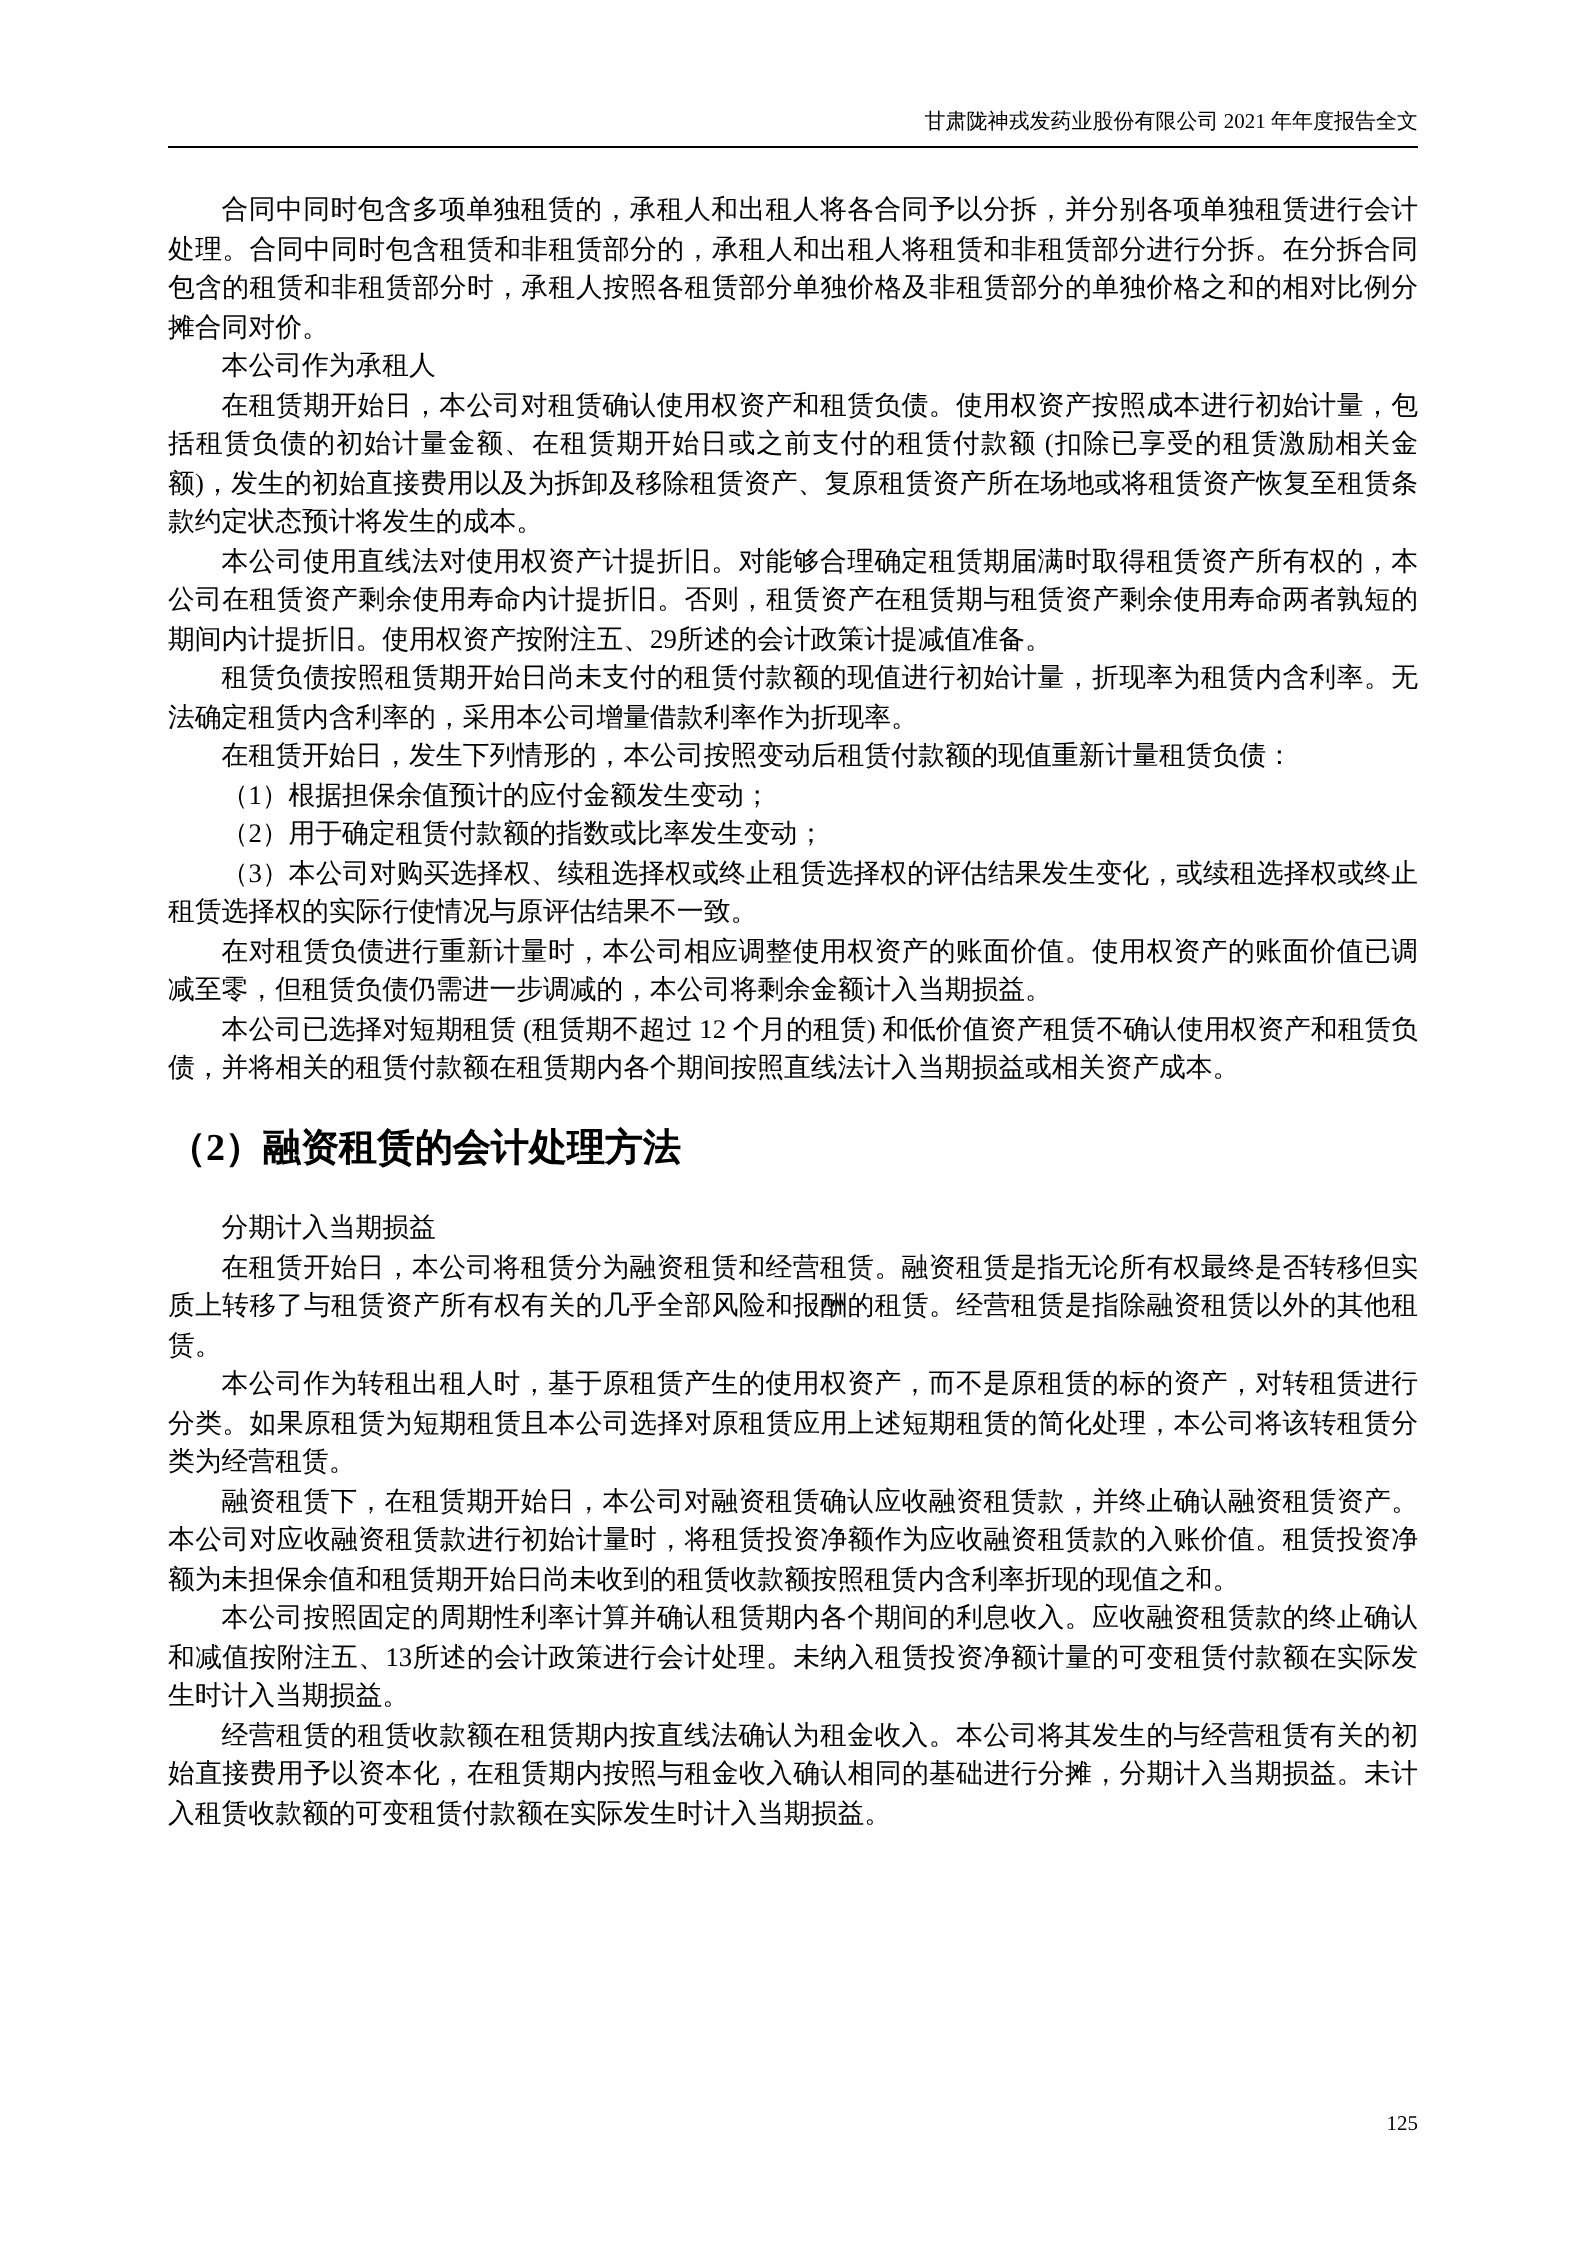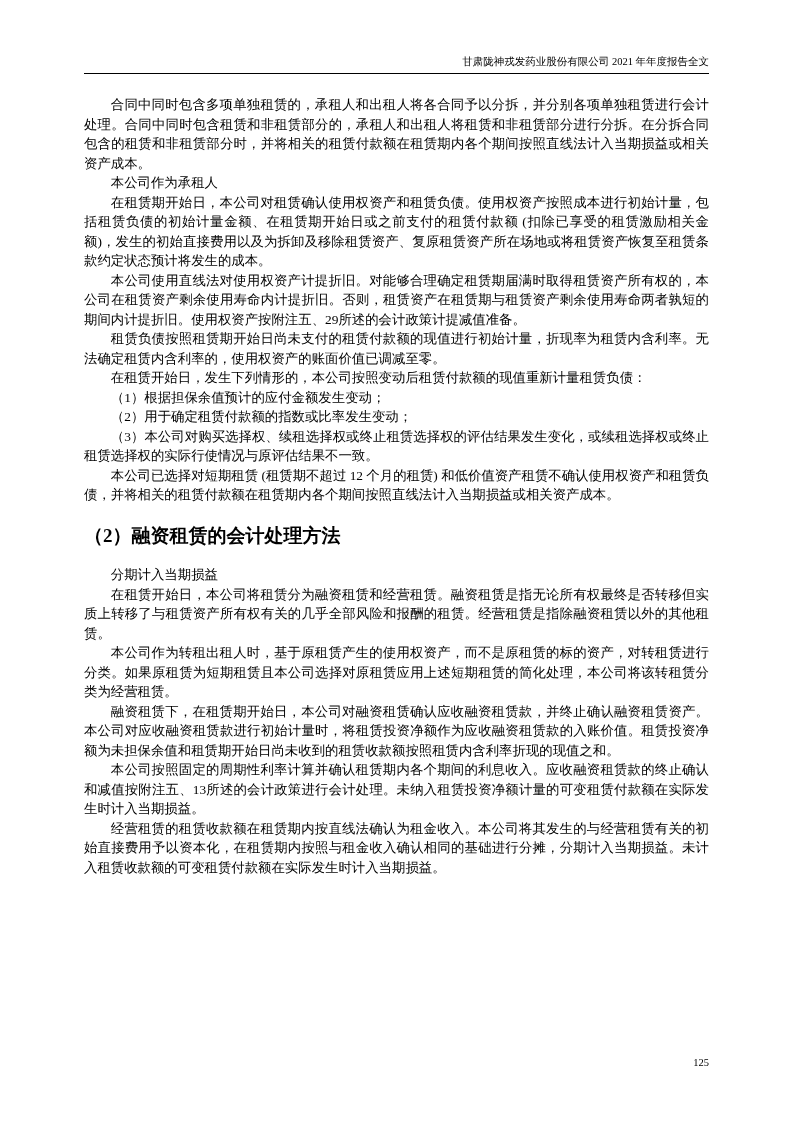--- a/index.html
+++ b/index.html
@@ -72,29 +72,30 @@
 
 <div class="page">
 
   <div class="doc-header">
     <span>甘肃陇神戎发药业股份有限公司 2021 年年度报告全文</span>
   </div>
 
   <hr class="header-rule">
 
   <div class="content">
-    <p class="para">合同中同时包含多项单独租赁的，承租人和出租人将各合同予以分拆，并分别各项单独租赁进行会计处理。合同中同时包含租赁和非租赁部分的，承租人和出租人将租赁和非租赁部分进行分拆。在分拆合同包含的租赁和非租赁部分时，并将相关的租赁付款额在租赁期内各个期间按照直线法计入当期损益或相关资产成本。</p>
+    <p class="para">合同中同时包含多项单独租赁的，承租人和出租人将各合同予以分拆，并分别各项单独租赁进行会计处理。合同中同时包含租赁和非租赁部分的，承租人和出租人将租赁和非租赁部分进行分拆。在分拆合同包含的租赁和非租赁部分时，承租人按照各租赁部分单独价格及非租赁部分的单独价格之和的相对比例分摊合同对价。</p>
     <p class="para">本公司作为承租人</p>
     <p class="para">在租赁期开始日，本公司对租赁确认使用权资产和租赁负债。使用权资产按照成本进行初始计量，包括租赁负债的初始计量金额、在租赁期开始日或之前支付的租赁付款额 (扣除已享受的租赁激励相关金额)，发生的初始直接费用以及为拆卸及移除租赁资产、复原租赁资产所在场地或将租赁资产恢复至租赁条款约定状态预计将发生的成本。</p>
     <p class="para">本公司使用直线法对使用权资产计提折旧。对能够合理确定租赁期届满时取得租赁资产所有权的，本公司在租赁资产剩余使用寿命内计提折旧。否则，租赁资产在租赁期与租赁资产剩余使用寿命两者孰短的期间内计提折旧。使用权资产按附注五、29所述的会计政策计提减值准备。</p>
-    <p class="para">租赁负债按照租赁期开始日尚未支付的租赁付款额的现值进行初始计量，折现率为租赁内含利率。无法确定租赁内含利率的，使用权资产的账面价值已调减至零。</p>
+    <p class="para">租赁负债按照租赁期开始日尚未支付的租赁付款额的现值进行初始计量，折现率为租赁内含利率。无法确定租赁内含利率的，采用本公司增量借款利率作为折现率。</p>
     <p class="para">在租赁开始日，发生下列情形的，本公司按照变动后租赁付款额的现值重新计量租赁负债：</p>
     <p class="para">（1）根据担保余值预计的应付金额发生变动；</p>
     <p class="para">（2）用于确定租赁付款额的指数或比率发生变动；</p>
     <p class="para">（3）本公司对购买选择权、续租选择权或终止租赁选择权的评估结果发生变化，或续租选择权或终止租赁选择权的实际行使情况与原评估结果不一致。</p>
+    <p class="para">在对租赁负债进行重新计量时，本公司相应调整使用权资产的账面价值。使用权资产的账面价值已调减至零，但租赁负债仍需进一步调减的，本公司将剩余金额计入当期损益。</p>
     <p class="para">本公司已选择对短期租赁 (租赁期不超过 12 个月的租赁) 和低价值资产租赁不确认使用权资产和租赁负债，并将相关的租赁付款额在租赁期内各个期间按照直线法计入当期损益或相关资产成本。</p>
     <h3 class="section-heading">（2）融资租赁的会计处理方法</h3>
     <p class="para">分期计入当期损益</p>
     <p class="para">在租赁开始日，本公司将租赁分为融资租赁和经营租赁。融资租赁是指无论所有权最终是否转移但实质上转移了与租赁资产所有权有关的几乎全部风险和报酬的租赁。经营租赁是指除融资租赁以外的其他租赁。</p>
     <p class="para">本公司作为转租出租人时，基于原租赁产生的使用权资产，而不是原租赁的标的资产，对转租赁进行分类。如果原租赁为短期租赁且本公司选择对原租赁应用上述短期租赁的简化处理，本公司将该转租赁分类为经营租赁。</p>
     <p class="para">融资租赁下，在租赁期开始日，本公司对融资租赁确认应收融资租赁款，并终止确认融资租赁资产。本公司对应收融资租赁款进行初始计量时，将租赁投资净额作为应收融资租赁款的入账价值。租赁投资净额为未担保余值和租赁期开始日尚未收到的租赁收款额按照租赁内含利率折现的现值之和。</p>
     <p class="para">本公司按照固定的周期性利率计算并确认租赁期内各个期间的利息收入。应收融资租赁款的终止确认和减值按附注五、13所述的会计政策进行会计处理。未纳入租赁投资净额计量的可变租赁付款额在实际发生时计入当期损益。</p>
     <p class="para">经营租赁的租赁收款额在租赁期内按直线法确认为租金收入。本公司将其发生的与经营租赁有关的初始直接费用予以资本化，在租赁期内按照与租金收入确认相同的基础进行分摊，分期计入当期损益。未计入租赁收款额的可变租赁付款额在实际发生时计入当期损益。</p>
   </div>
 

